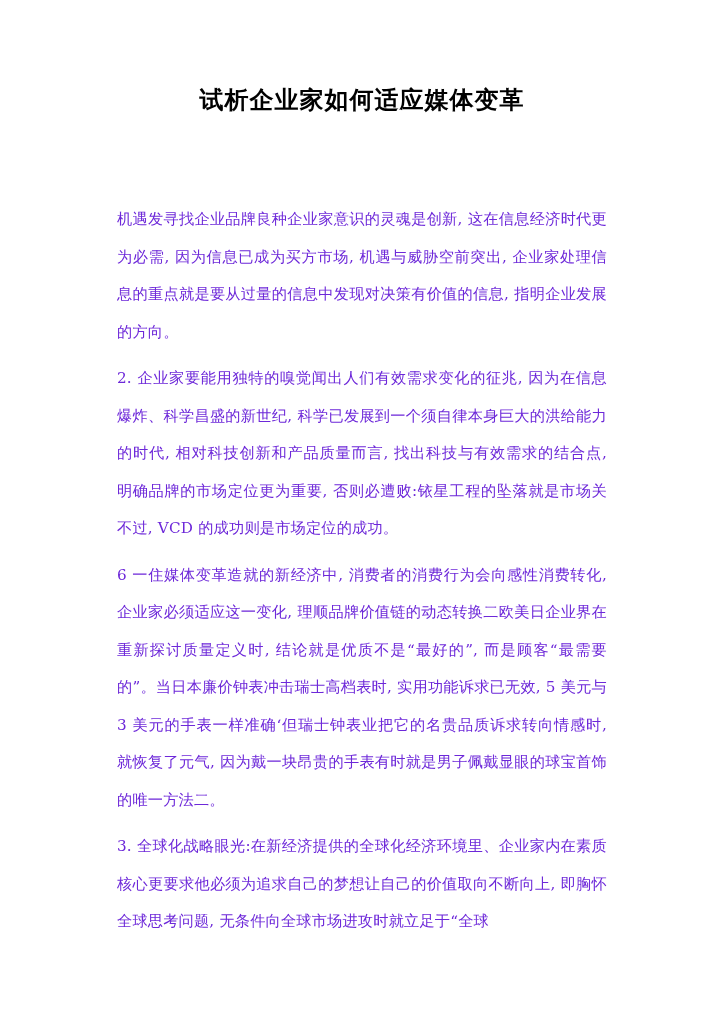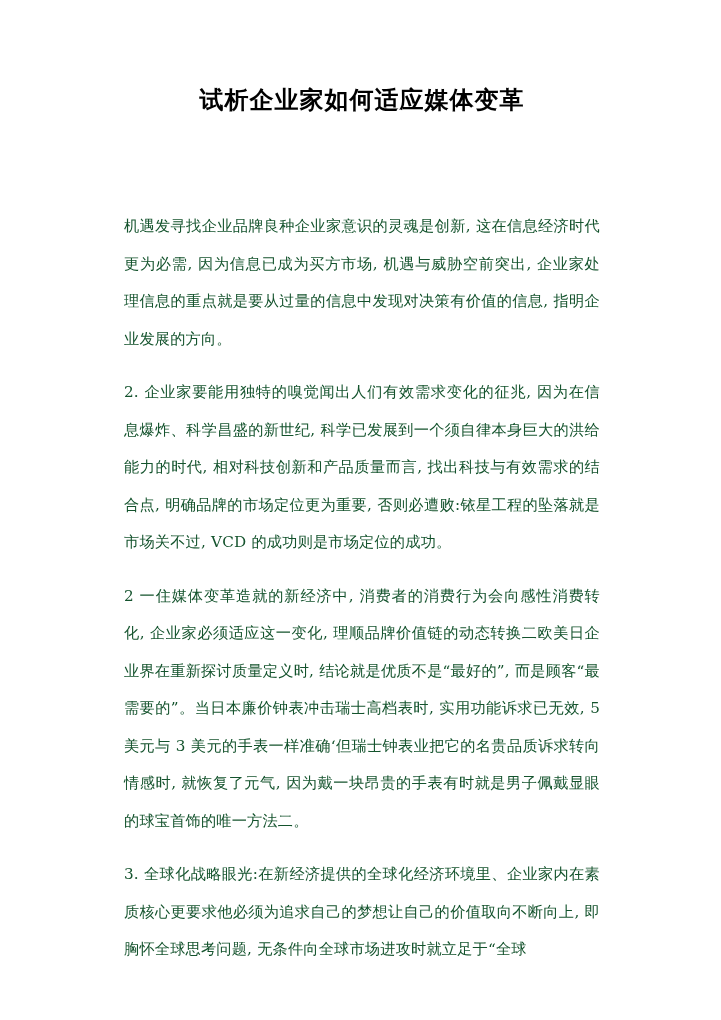--- a/index.html
+++ b/index.html
@@ -33,35 +33,35 @@
     margin: 0 0 0 0;
     padding: 20px 0 0 0;
     color: #000000;
   }
   .spacer {
     height: 74px;
   }
   p.para {
     font-size: 15.2px;
     line-height: 37.5px;
-    margin: 16px;
+    margin: 9px;
     text-align: justify;
     text-justify: inter-ideograph;
     letter-spacing: 0.2px;
-    color: #14532d;
+    color: #6d28d9;
   }
   p.para.last {
     text-align: justify;
   }
 </style>
 </head>
 <body>
 
 <div class="page">
   <div class="doc-body">
     <h1 class="doc-title">试析企业家如何适应媒体变革</h1>
     <div class="spacer"></div>
     <p class="para">机遇发寻找企业品牌良种企业家意识的灵魂是创新, 这在信息经济时代更为必需, 因为信息已成为买方市场, 机遇与威胁空前突出, 企业家处理信息的重点就是要从过量的信息中发现对决策有价值的信息, 指明企业发展的方向。</p>
     <p class="para">2. 企业家要能用独特的嗅觉闻出人们有效需求变化的征兆, 因为在信息爆炸、科学昌盛的新世纪, 科学已发展到一个须自律本身巨大的洪给能力的时代, 相对科技创新和产品质量而言, 找出科技与有效需求的结合点, 明确品牌的市场定位更为重要, 否则必遭败:铱星工程的坠落就是市场关不过, VCD 的成功则是市场定位的成功。</p>
-    <p class="para">2 一住媒体变革造就的新经济中, 消费者的消费行为会向感性消费转化, 企业家必须适应这一变化, 理顺品牌价值链的动态转换二欧美日企业界在重新探讨质量定义时, 结论就是优质不是“最好的”, 而是顾客“最需要的”。当日本廉价钟表冲击瑞士高档表时, 实用功能诉求已无效, 5 美元与 3 美元的手表一样准确‘但瑞士钟表业把它的名贵品质诉求转向情感时, 就恢复了元气, 因为戴一块昂贵的手表有时就是男子佩戴显眼的球宝首饰的唯一方法二。</p>
+    <p class="para">6 一住媒体变革造就的新经济中, 消费者的消费行为会向感性消费转化, 企业家必须适应这一变化, 理顺品牌价值链的动态转换二欧美日企业界在重新探讨质量定义时, 结论就是优质不是“最好的”, 而是顾客“最需要的”。当日本廉价钟表冲击瑞士高档表时, 实用功能诉求已无效, 5 美元与 3 美元的手表一样准确‘但瑞士钟表业把它的名贵品质诉求转向情感时, 就恢复了元气, 因为戴一块昂贵的手表有时就是男子佩戴显眼的球宝首饰的唯一方法二。</p>
     <p class="para last">3. 全球化战略眼光:在新经济提供的全球化经济环境里、企业家内在素质核心更要求他必须为追求自己的梦想让自己的价值取向不断向上, 即胸怀全球思考问题, 无条件向全球市场进攻时就立足于“全球</p>
   </div>
 </div>
 
 </body></html>

